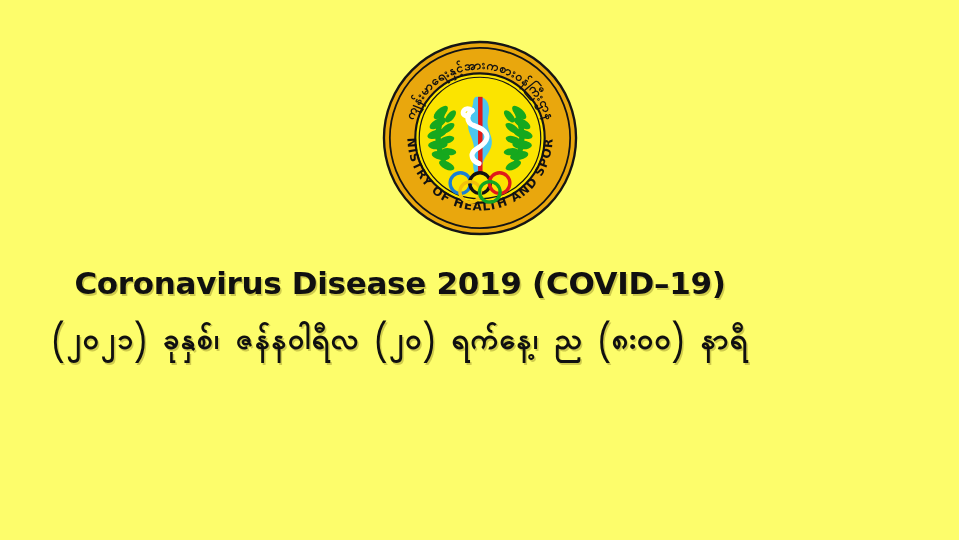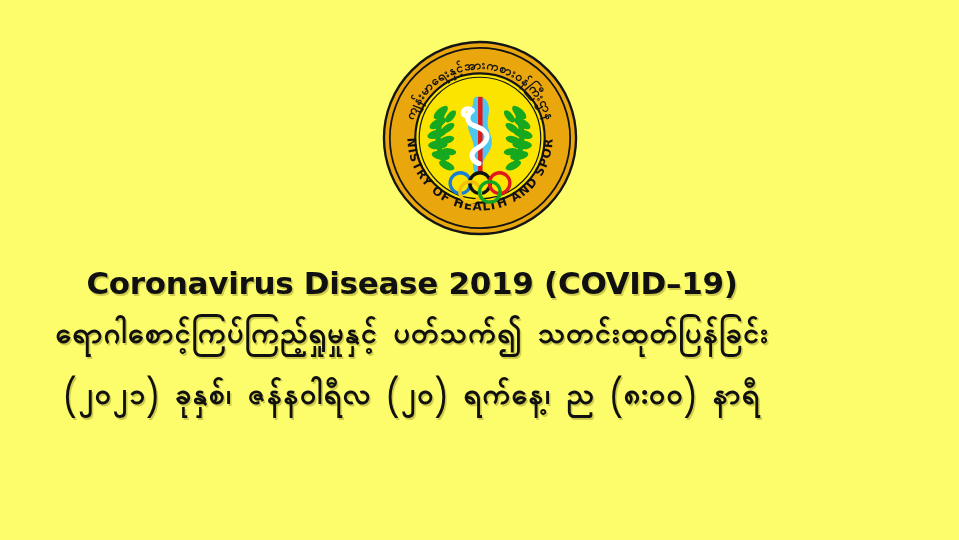--- a/index.html
+++ b/index.html
@@ -36,21 +36,21 @@
   .emblem-svg {
     display: block;
     width: 196px;
     height: 196px;
   }
 
   
   .text-block {
     position: absolute;
     top: 264px;
-    left: 12px;
+    left: 0;
     width: 800px;
     text-align: center;
   }
 
   .title-en {
     font-family: "DejaVu Sans", "Liberation Sans", sans-serif;
     font-weight: bold;
     font-size: 31px;
     letter-spacing: -0.3px;
     color: #101010;
@@ -150,17 +150,16 @@
         <circle cx="100" cy="146" r="10.5" stroke="#111111"></circle>
         <circle cx="120" cy="146" r="10.5" stroke="#e01a1a"></circle>
         <circle cx="90" cy="155" r="10.5" stroke="#f2c00a"></circle>
         <circle cx="110" cy="155" r="10.5" stroke="#11a522"></circle>
       </g>
     </svg>
   </div>
 
   <div class="text-block">
     <div class="title-en">Coronavirus Disease 2019 (COVID–19)</div>
-    <div class="title-mm line2">ရောဂါစောင့်ကြပ်ကြည့်ရှုမှုနှင့် ပတ်သက်၍ သတင်းထုတ်ပြန်ခြင်း</div>
     <div class="title-mm line3">(၂၀၂၁) ခုနှစ်၊ ဇန်နဝါရီလ (၂၀) ရက်နေ့၊ ည (၈:၀၀) နာရီ</div>
   </div>
 
 </div>
 
 </body></html>

